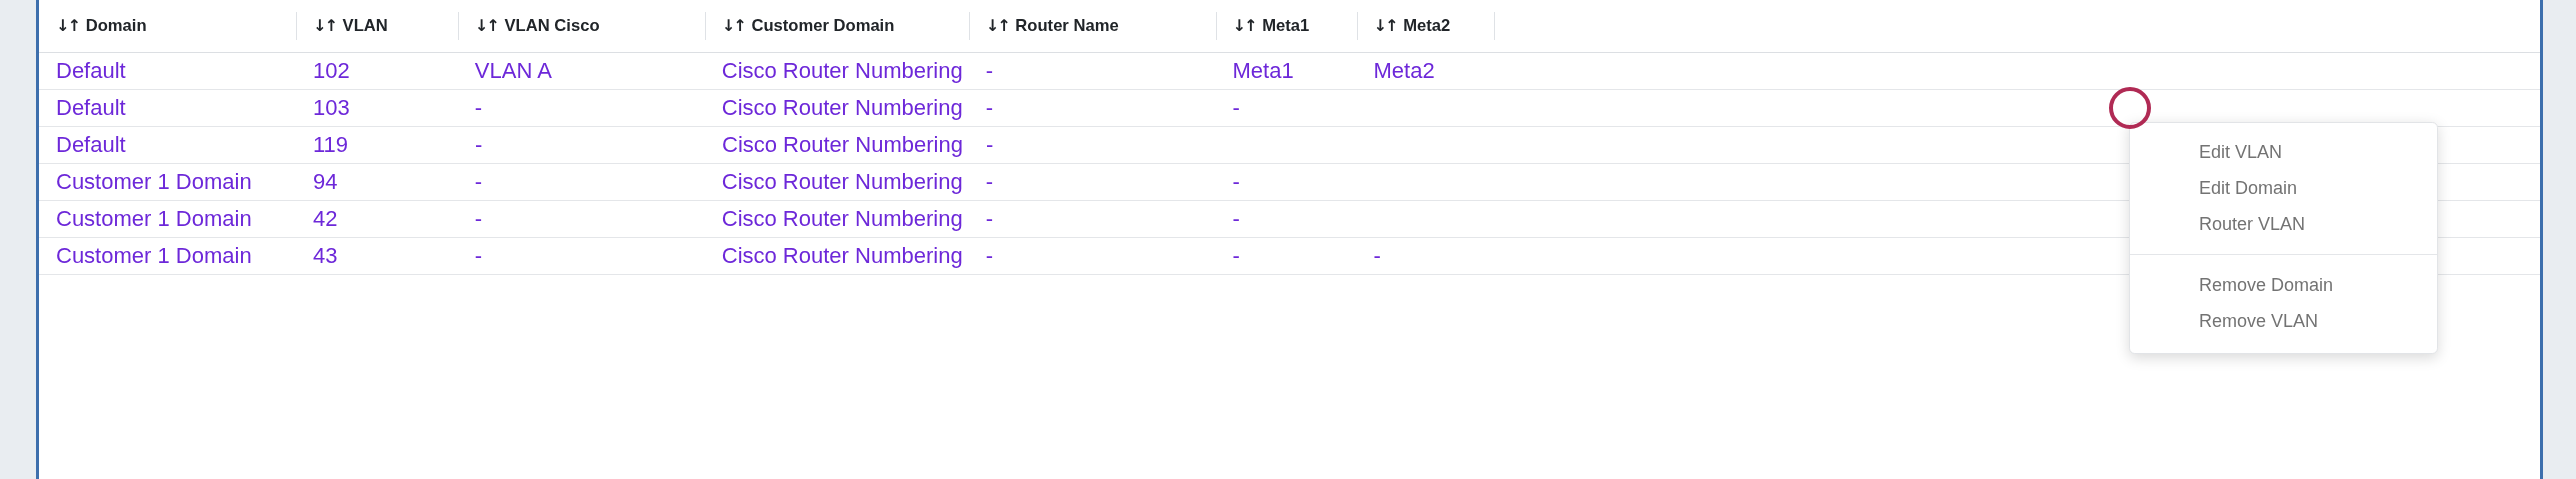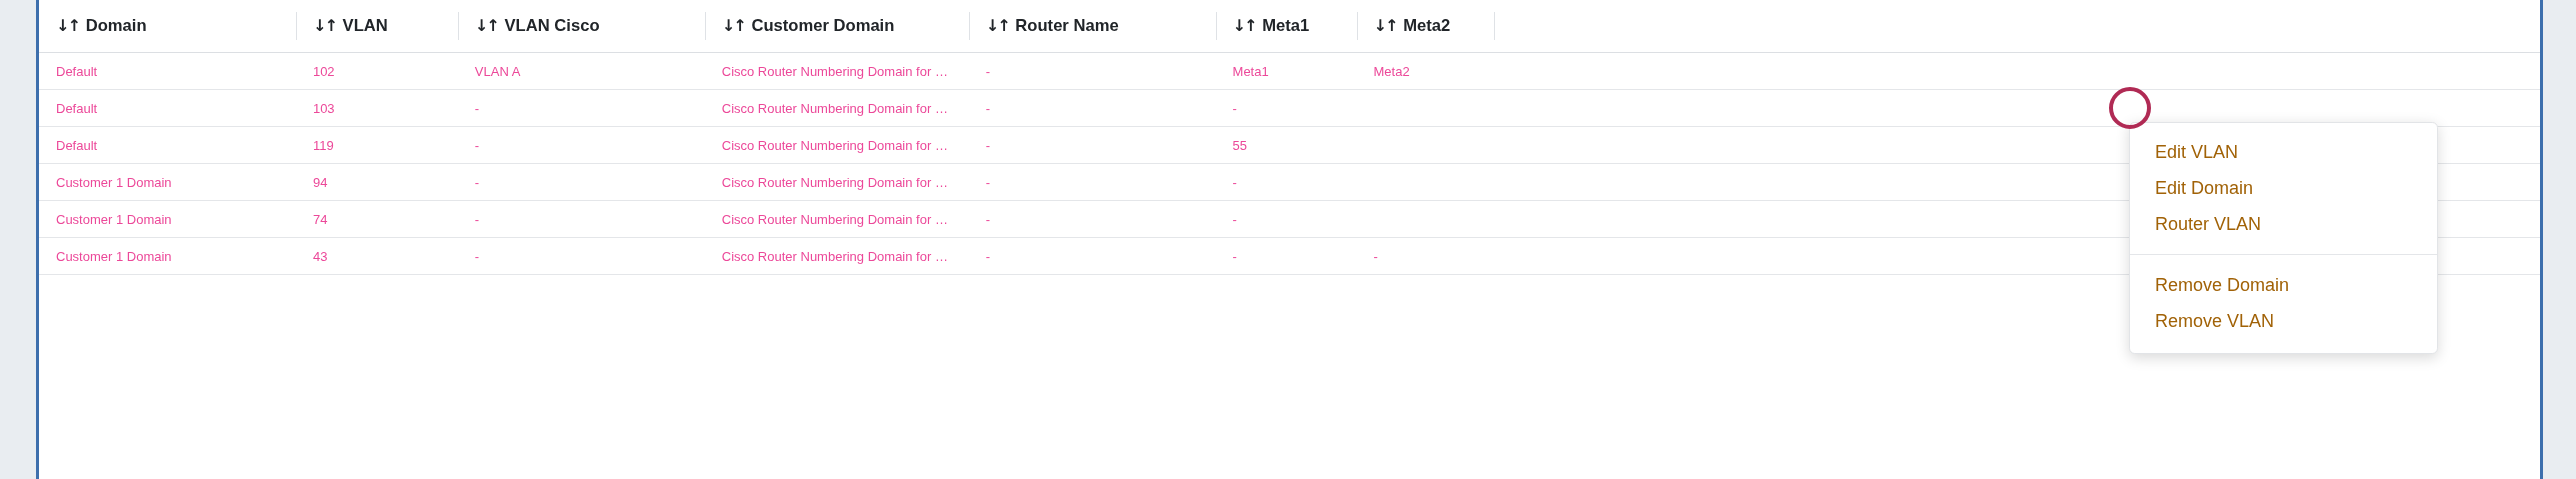--- a/index.html
+++ b/index.html
@@ -72,22 +72,22 @@
   .body-row:first-of-type {
     border-top: none;
   }
 
   .cell {
     box-sizing: border-box;
     padding-left: 17px;
     padding-right: 9.5px;
     white-space: nowrap;
     overflow: hidden;
-    font-size: 13px;
-    color: #ec4899;
+    font-size: 22px;
+    color: #6d28d9;
     display: flex;
     align-items: center;
     height: 100%;
   }
 
   .header-row .cell {
     font-weight: bold;
     font-size: 16.6px;
     color: #212529;
     position: relative;
@@ -147,25 +147,26 @@
     background: #ffffff;
     border: 1px solid #e2e4e7;
     border-radius: 5.7px;
     box-shadow: 0 3.8px 13.3px rgba(0,0,0,0.15);
     z-index: 30;
     padding: 11.4px 0 13.3px 0;
     box-sizing: border-box;
   }
   .menu-item {
     font-size: 18px;
-    color: #a16207;
+    color: #737373;
     padding: 6.7px 0 6.7px 25px;
     line-height: 1.25;
     cursor: pointer;
     white-space: nowrap;
+    margin-left: 44px;
   }
   .menu-sep {
     height: 1px;
     background: #e4e6e9;
     margin: 12.4px 0 12.4px 0;
   }
 </style>
 </head>
 <body>
 
@@ -243,21 +244,20 @@
           
         </div>
       </div>
 
       <div class="row body-row">
         <div class="cell c-domain">Default</div>
         <div class="cell c-vlan">119</div>
         <div class="cell c-name">-</div>
         <div class="cell c-numdom pad-numdom">Cisco Router Numbering Domain for …</div>
         <div class="cell c-router">-</div>
-        <div class="cell c-meta1">55</div>
         <div class="cell c-meta2"></div>
         <div class="cell c-gear">
           
         </div>
       </div>
 
       <div class="row body-row">
         <div class="cell c-domain">Customer 1 Domain</div>
         <div class="cell c-vlan">94</div>
         <div class="cell c-name">-</div>
@@ -265,21 +265,21 @@
         <div class="cell c-router">-</div>
         <div class="cell c-meta1">-</div>
         <div class="cell c-meta2"></div>
         <div class="cell c-gear">
           
         </div>
       </div>
 
       <div class="row body-row">
         <div class="cell c-domain">Customer 1 Domain</div>
-        <div class="cell c-vlan">74</div>
+        <div class="cell c-vlan">42</div>
         <div class="cell c-name">-</div>
         <div class="cell c-numdom pad-numdom">Cisco Router Numbering Domain for …</div>
         <div class="cell c-router">-</div>
         <div class="cell c-meta1">-</div>
         <div class="cell c-meta2"></div>
         <div class="cell c-gear">
           
         </div>
       </div>
 

